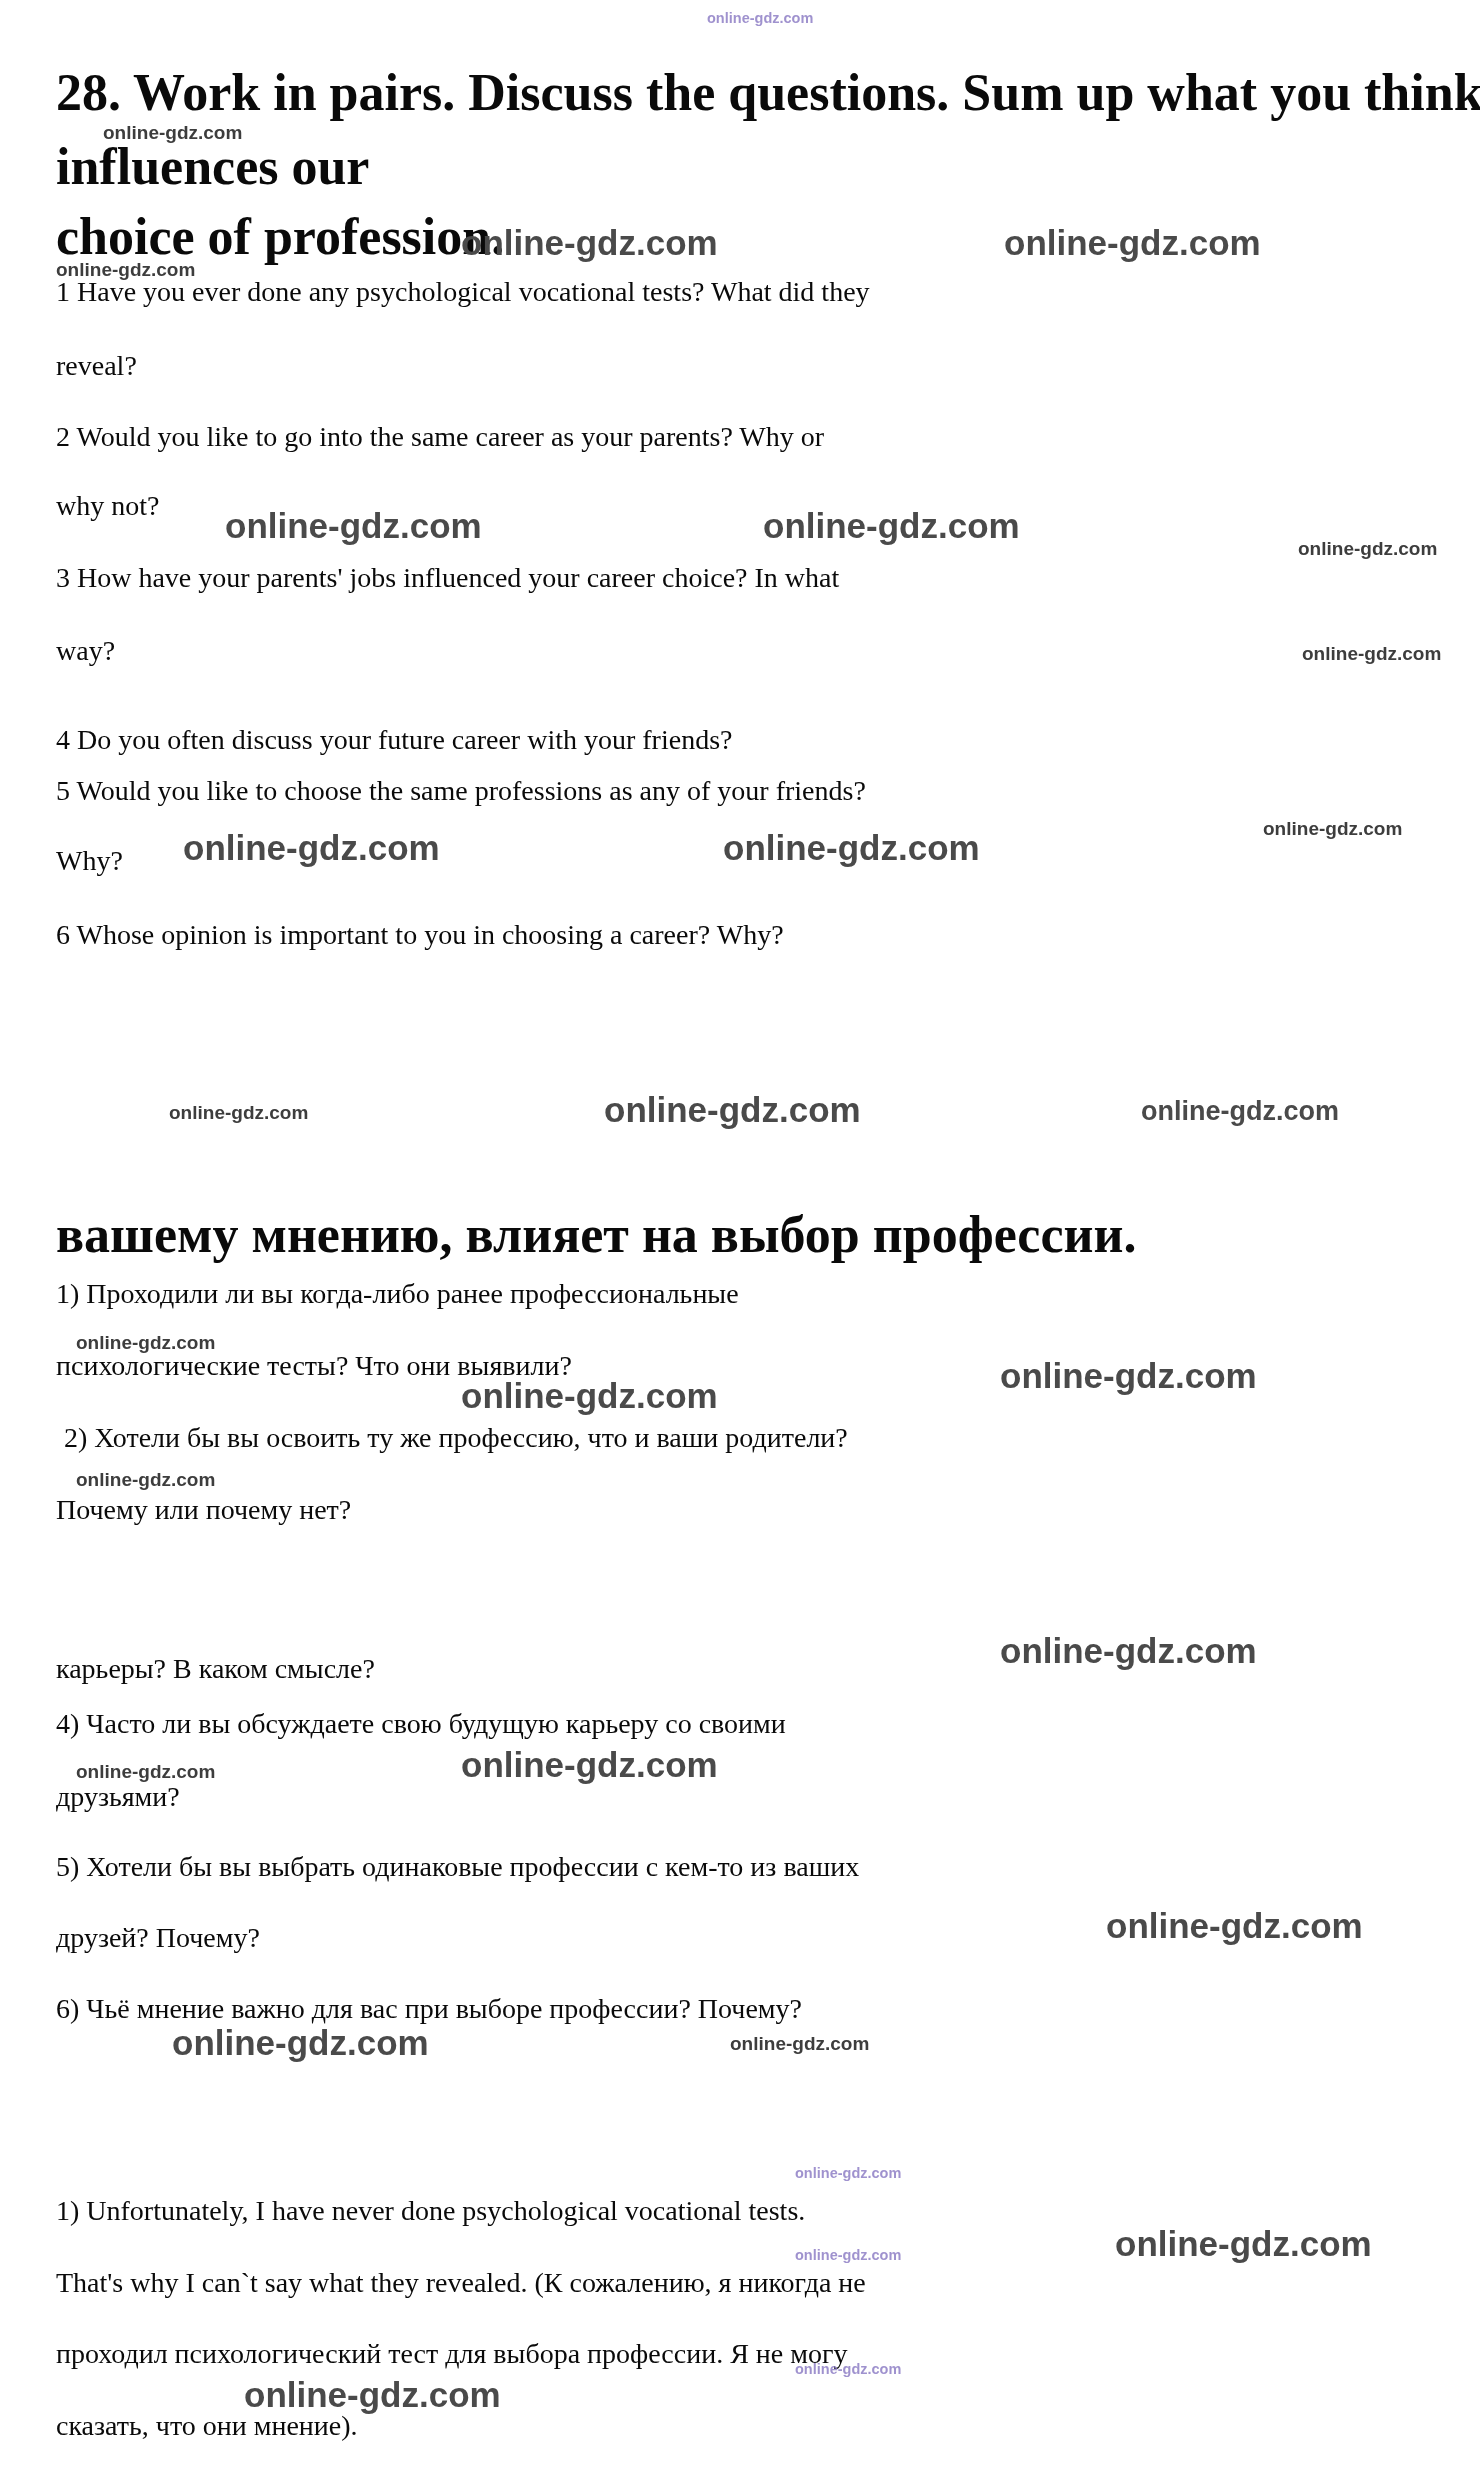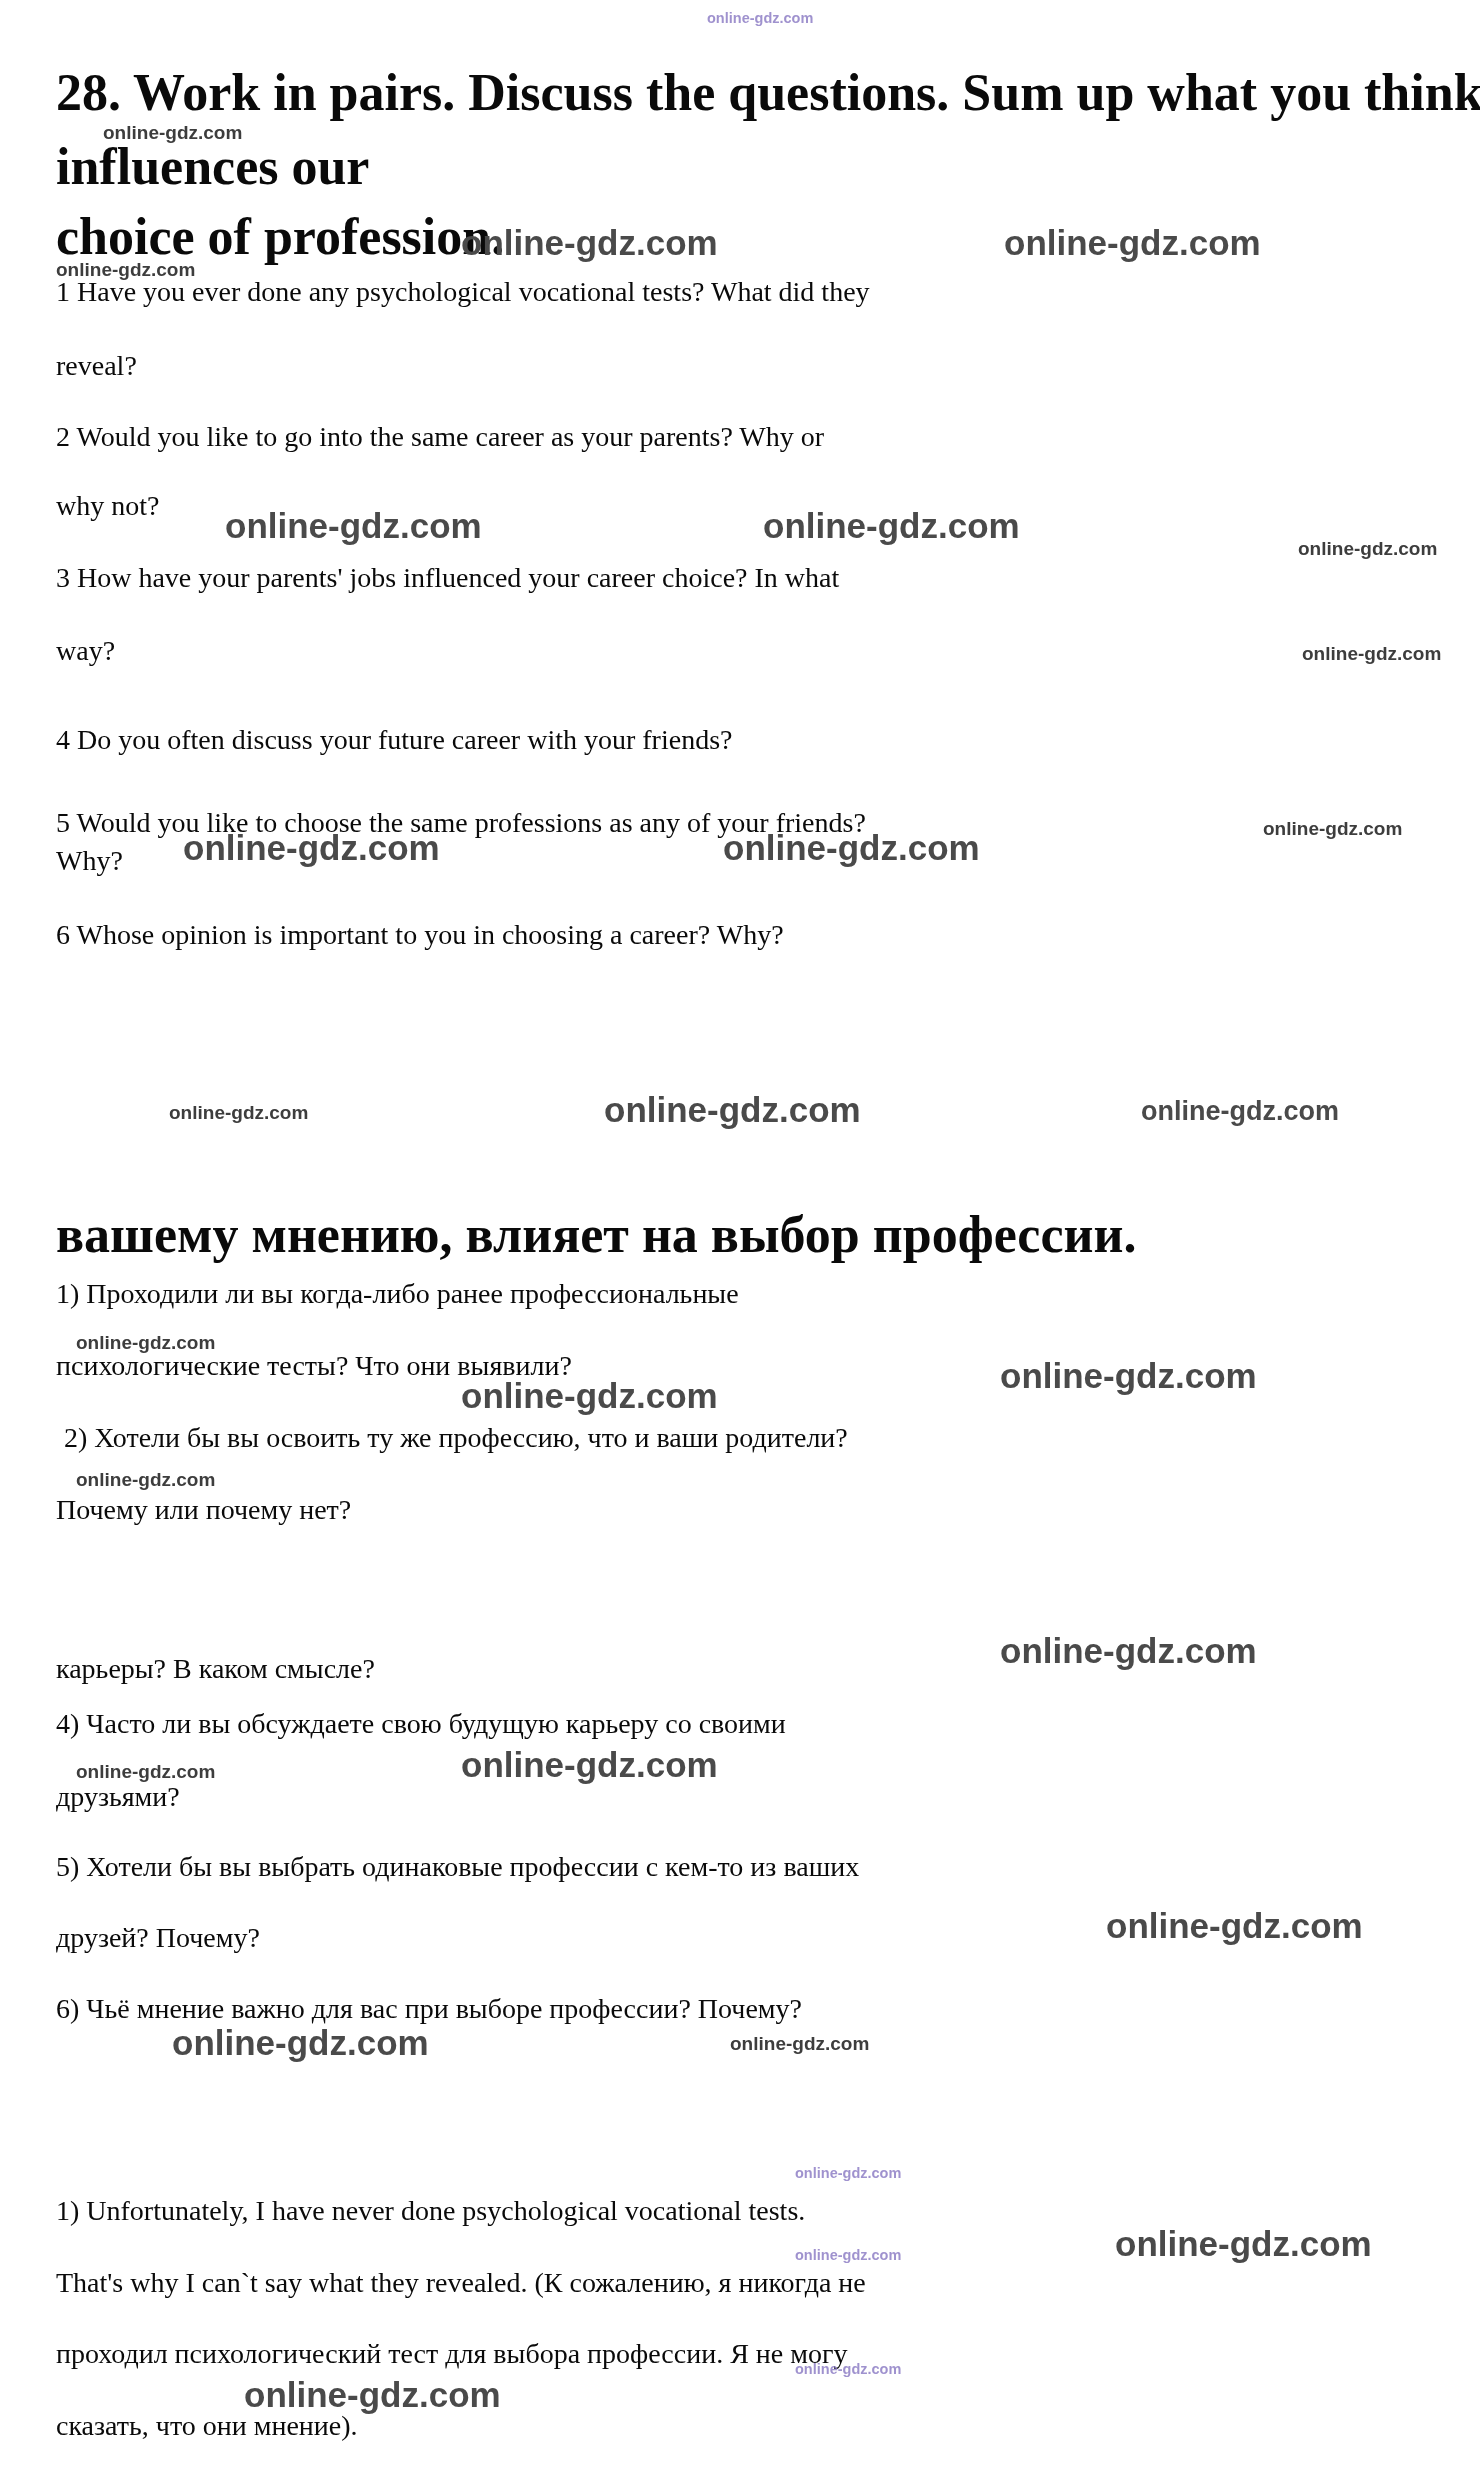--- a/index.html
+++ b/index.html
@@ -59,21 +59,21 @@
   <span class="wm wm-big" style="top:506px;left:225px;">online-gdz.com</span>
   <span class="wm wm-big" style="top:506px;left:763px;">online-gdz.com</span>
   <span class="wm wm-small" style="top:538px;left:1298px;">online-gdz.com</span>
 
   <div class="line" style="top:562px;">3 How have your parents' jobs influenced your career choice? In what</div>
   <div class="line" style="top:635px;">way?</div>
   <span class="wm wm-small" style="top:643px;left:1302px;">online-gdz.com</span>
 
   <div class="line" style="top:724px;">4 Do you often discuss your future career with your friends?</div>
 
-  <div class="line" style="top:775px;margin-top:32px;">5 Would you like to choose the same professions as any of your friends?</div>
+  <div class="line" style="top:775px;">5 Would you like to choose the same professions as any of your friends?</div>
   <span class="wm wm-small" style="top:818px;left:1263px;">online-gdz.com</span>
   <div class="line" style="top:845px;">Why?</div>
   <span class="wm wm-big" style="top:828px;left:183px;">online-gdz.com</span>
   <span class="wm wm-big" style="top:828px;left:723px;">online-gdz.com</span>
 
   <div class="line" style="top:919px;">6 Whose opinion is important to you in choosing a career? Why?</div>
 
   <span class="wm wm-small" style="top:1102px;left:169px;">online-gdz.com</span>
   <span class="wm wm-big" style="top:1090px;left:604px;">online-gdz.com</span>
   <span class="wm wm-med" style="top:1096px;left:1141px;">online-gdz.com</span>

